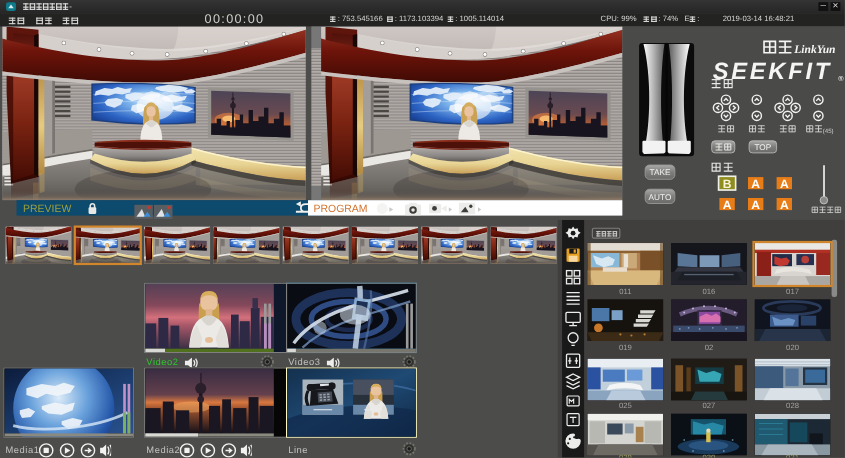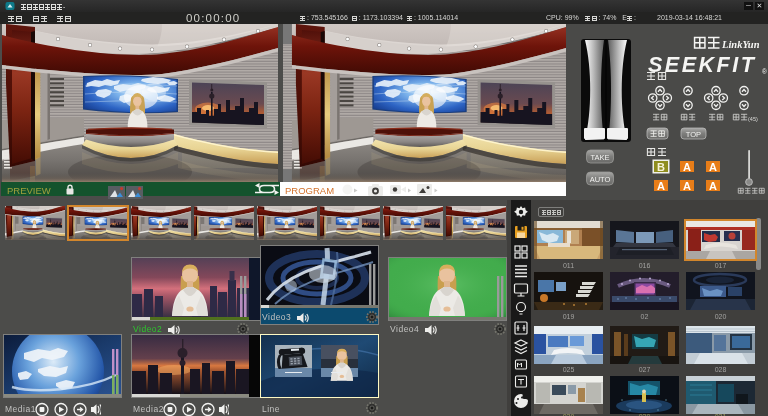--- a/index.html
+++ b/index.html
@@ -22,21 +22,21 @@
 
 #titlebar{left:0;top:0;width:768px;height:12px;background:linear-gradient(#343434,#262626)}
 #menubar{left:0;top:12px;width:768px;height:12px;background:#232322;color:#cfcfcd;font-size:8px}
 .mtxt{position:absolute;top:2px;color:#d8d8d6}
 #timer{position:absolute;left:186px;top:0px;width:56px;color:#cfcfc9;font-size:11.5px;letter-spacing:1.2px}
 .winbtn{position:absolute;top:2px;width:9px;height:8px;background:#111;color:#ddd;font-size:7px;line-height:7px;text-align:center}
 
 #prev,#prog{top:24px;height:158px;background:#777;overflow:hidden}
 #prev{left:2px;width:276px}
 #prog{left:283px;width:283px}
-#prevbar{left:1px;top:182px;width:280px;height:14px;background:#14532d}
+#prevbar{left:15px;top:182px;width:280px;height:14px;background:#0c4a6e}
 #progbar{left:280px;top:182px;width:286px;height:14px;background:#ffffff}
 
 #rpanel{left:566px;top:24px;width:202px;height:176px;background:#4a4a48}
 
 #browser{left:507px;top:200px;width:261px;height:216px;background:#403f3d}
 #toolstrip{left:511px;top:200px;width:20px;height:216px;background:#191919}
 
 #thumbrow{left:0;top:196px;width:507px;height:62px}
 .thumb{position:absolute;top:10px;width:60px;height:34px;background:#888;overflow:hidden}
 .tlabel{position:absolute;top:66px;font-size:8.5px;color:#b9b9b7;letter-spacing:.5px}
@@ -422,21 +422,21 @@
         <rect x="0" y="59" width="18" height="3" fill="#d8d8d4"></rect>
   </svg>
   <span class="tlabel" style="left:1px;color:#2dc62d">Video2</span>
   <svg class="abs" style="left:36px;top:67px" width="12" height="10" viewBox="0 0 12 10">
         <use href="#spk"></use>
       </svg>
   <svg class="abs" style="left:104px;top:64px" width="14" height="14" viewBox="0 0 14 14">
         <use href="#knob"></use>
       </svg>
 </div>
-<div class="abs" style="left:260px;top:245px;width:119px;height:80px;border:1px solid #80807e;background:#0c4a6e">
+<div class="abs" style="left:260px;top:257px;width:119px;height:64px;border:1px solid #80807e;background:#0369a1">
   <svg width="117" height="62" viewBox="0 0 117 62">
     <rect width="117" height="59" fill="#0a0c14"></rect>
     <g opacity=".95">
       <ellipse cx="56" cy="32" rx="48" ry="24" fill="none" stroke="#20345c" stroke-width="8"></ellipse>
       <ellipse cx="56" cy="32" rx="34" ry="16" fill="none" stroke="#31508a" stroke-width="5"></ellipse>
       <ellipse cx="56" cy="32" rx="20" ry="10" fill="none" stroke="#1c2c50" stroke-width="4"></ellipse>
       <path d="M6,54 C30,22 78,16 110,6" stroke="#e6eef8" stroke-width="3" fill="none" opacity=".9"></path>
       <path d="M14,58 C42,32 84,26 112,16" stroke="#7898c4" stroke-width="2" fill="none" opacity=".8"></path>
       <path d="M62,59 C64,40 68,20 66,2" stroke="#cfe0f2" stroke-width="5" fill="none" opacity=".85"></path>
       <path d="M70,59 C74,42 78,24 76,6" stroke="#5878a8" stroke-width="2" fill="none" opacity=".7"></path>
@@ -444,37 +444,20 @@
       <rect x="62.5" y="16" width="10" height="12" fill="#1e3258" transform="rotate(8 67 23)"></rect>
       <circle cx="30" cy="40" r="6" fill="#d8e6f4" opacity=".5"></circle>
       <ellipse cx="62" cy="28" rx="14" ry="9" fill="#e8f0fa" opacity=".55"></ellipse>
     </g>
     <rect x="108" y="18" width="2.4" height="41" fill="#9a9a9a"></rect>
         <rect x="112" y="18" width="2.4" height="41" fill="#9a9a9a"></rect>
     <rect x="0" y="59" width="117" height="3" fill="#76766e"></rect>
         <rect x="0" y="59" width="8" height="3" fill="#d8d8d4"></rect>
   </svg>
   <span class="tlabel" style="left:1px;color:#c2c2c0">Video3</span>
-  <svg class="abs" style="left:36px;top:67px" width="12" height="10" viewBox="0 0 12 10">
-        <use href="#spk"></use>
-      </svg>
-  <svg class="abs" style="left:104px;top:64px" width="14" height="14" viewBox="0 0 14 14">
-        <use href="#knob"></use>
-      </svg>
-</div>
-<div class="abs" style="left:388px;top:257px;width:119px;height:64px;border:1px solid #80807e;background:#060606">
-  <svg width="117" height="62" viewBox="0 0 117 62">
-    <rect width="117" height="59" fill="#42ac4c"></rect>
-    <rect width="117" height="59" fill="url(#greenv)"></rect>
-    <use href="#host" transform="translate(34,2) scale(1)"></use>
-    <rect x="108" y="18" width="2.4" height="41" fill="#9a9a9a"></rect>
-        <rect x="112" y="18" width="2.4" height="41" fill="#9a9a9a"></rect>
-    <rect x="0" y="59" width="117" height="3" fill="#76766e"></rect>
-  </svg>
-  <span class="tlabel" style="left:1px;color:#c2c2c0">Video4</span>
   <svg class="abs" style="left:36px;top:67px" width="12" height="10" viewBox="0 0 12 10">
         <use href="#spk"></use>
       </svg>
   <svg class="abs" style="left:104px;top:64px" width="14" height="14" viewBox="0 0 14 14">
         <use href="#knob"></use>
       </svg>
 </div>
 
 <div class="abs" style="left:3px;top:334px;width:119px;height:64px;border:1px solid #80807e;background:#060606">
   <svg width="117" height="62" viewBox="0 0 117 62">

